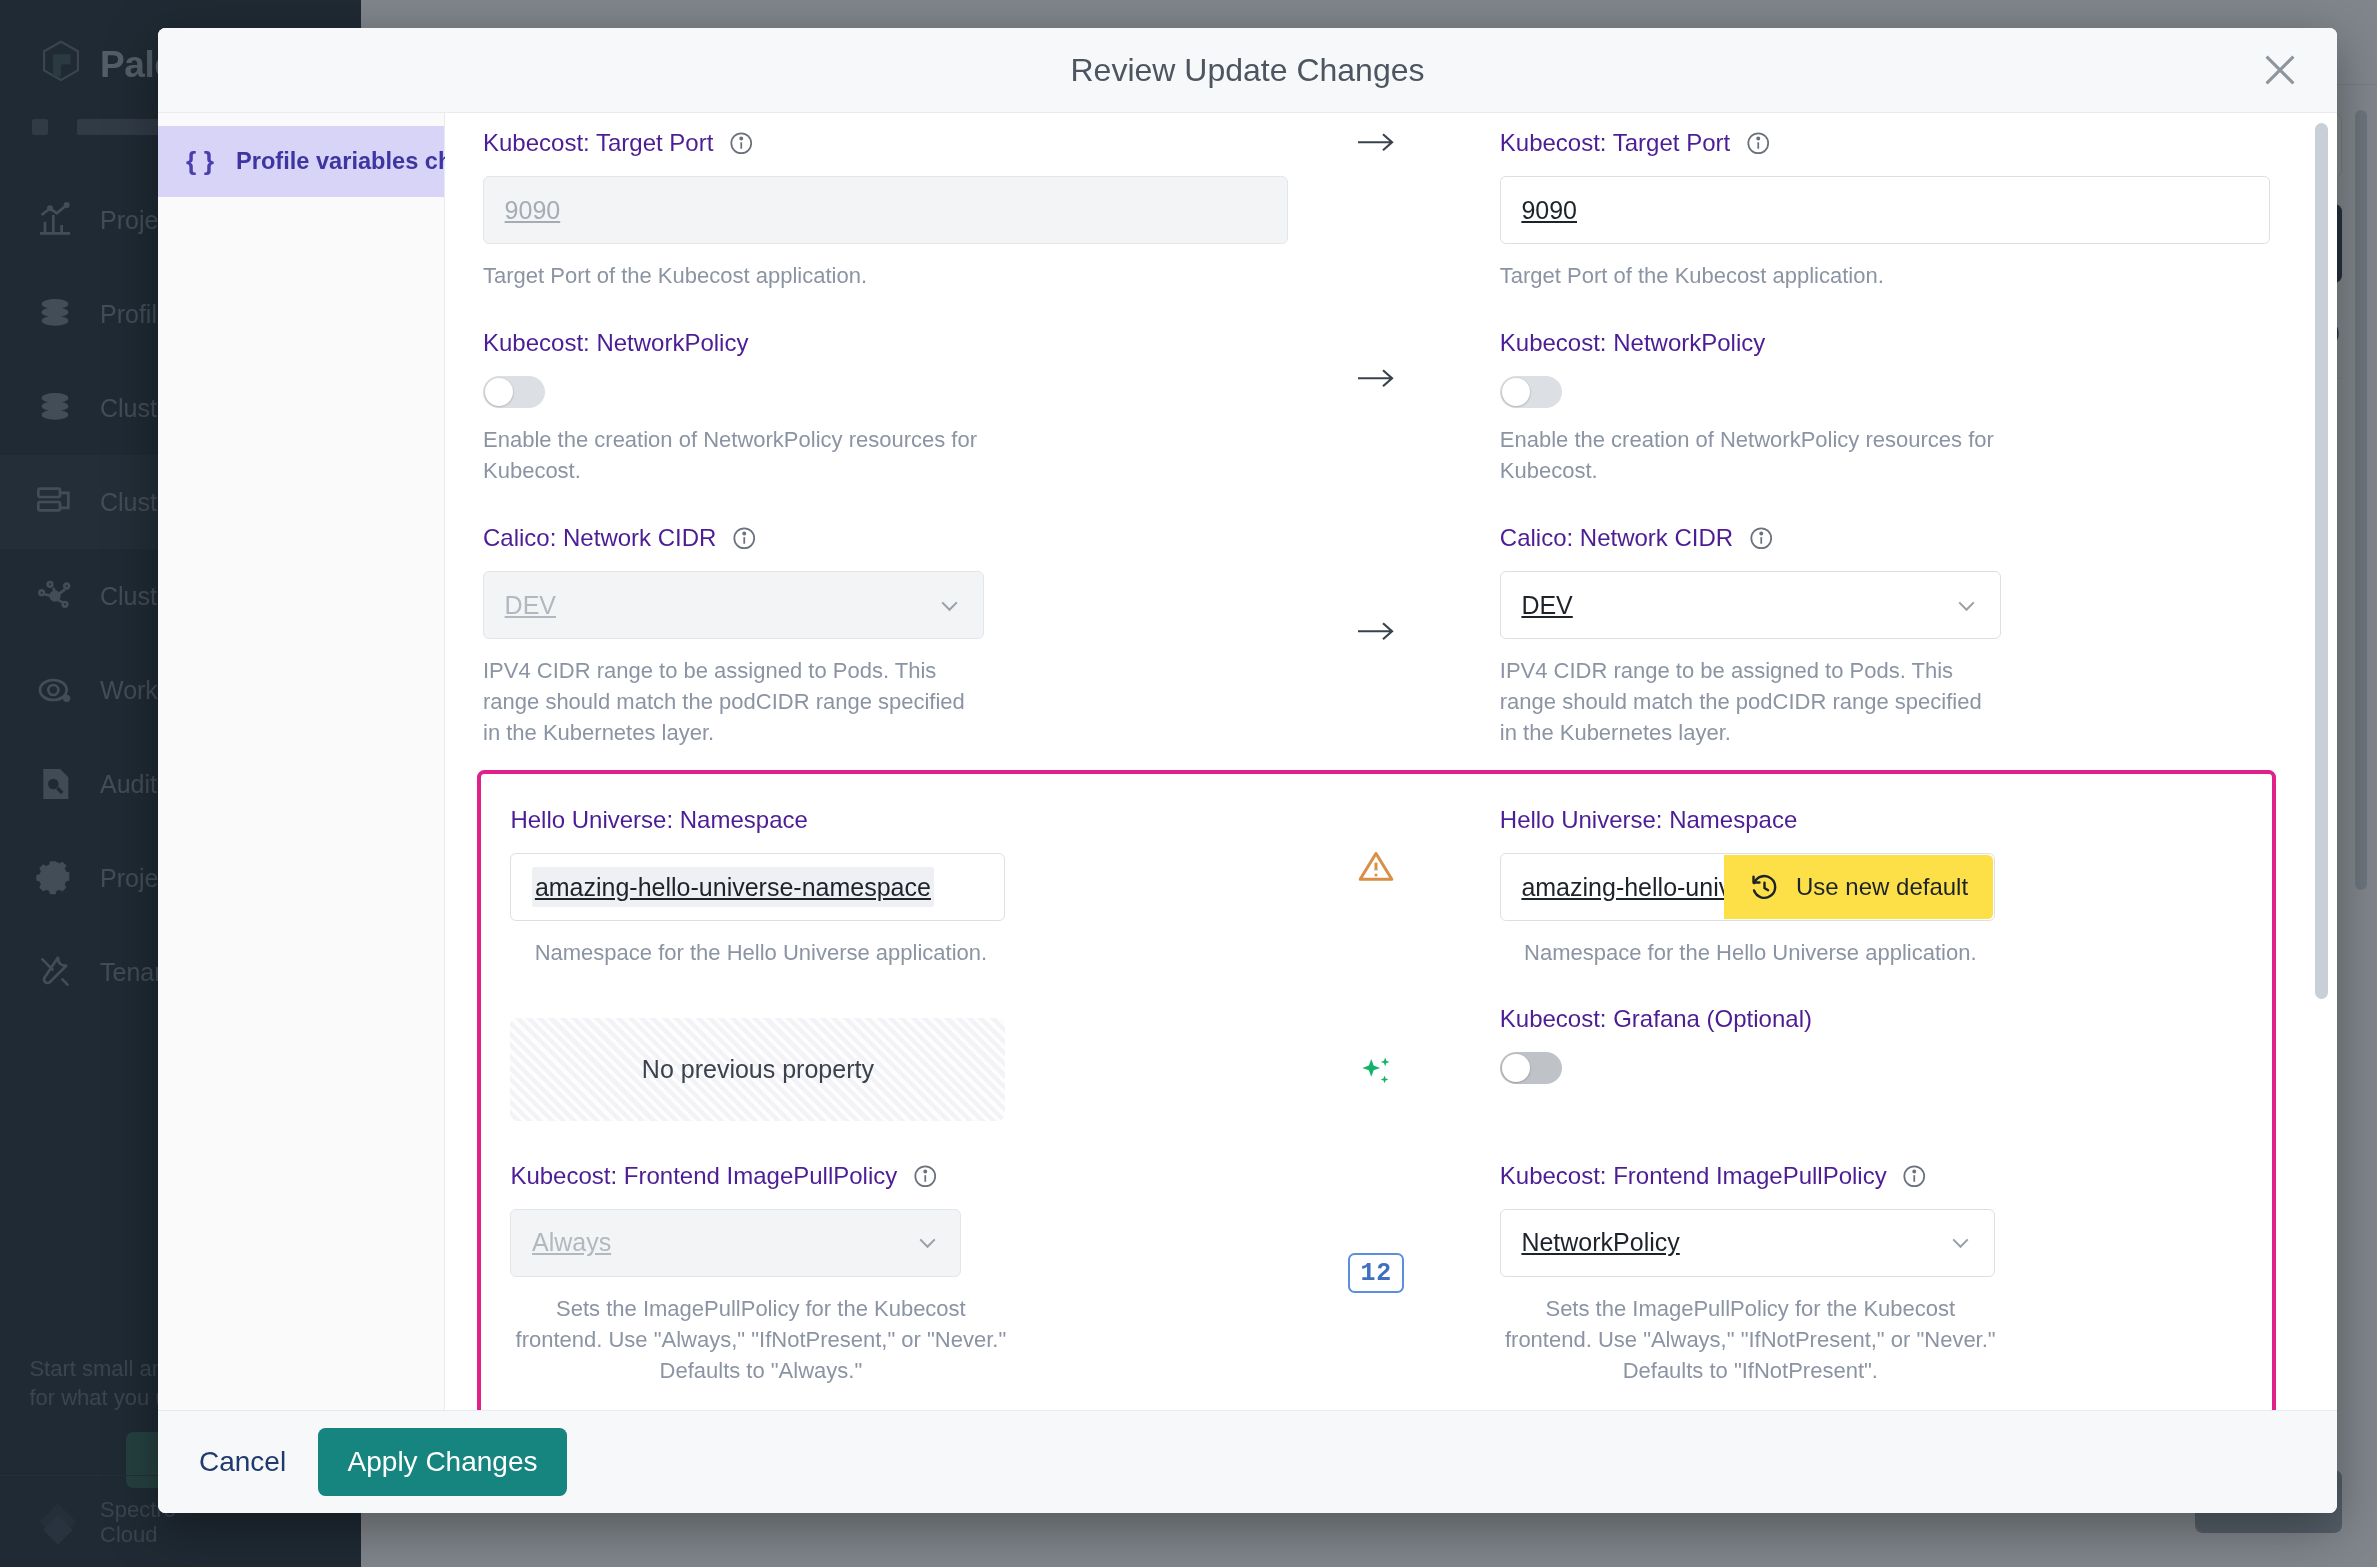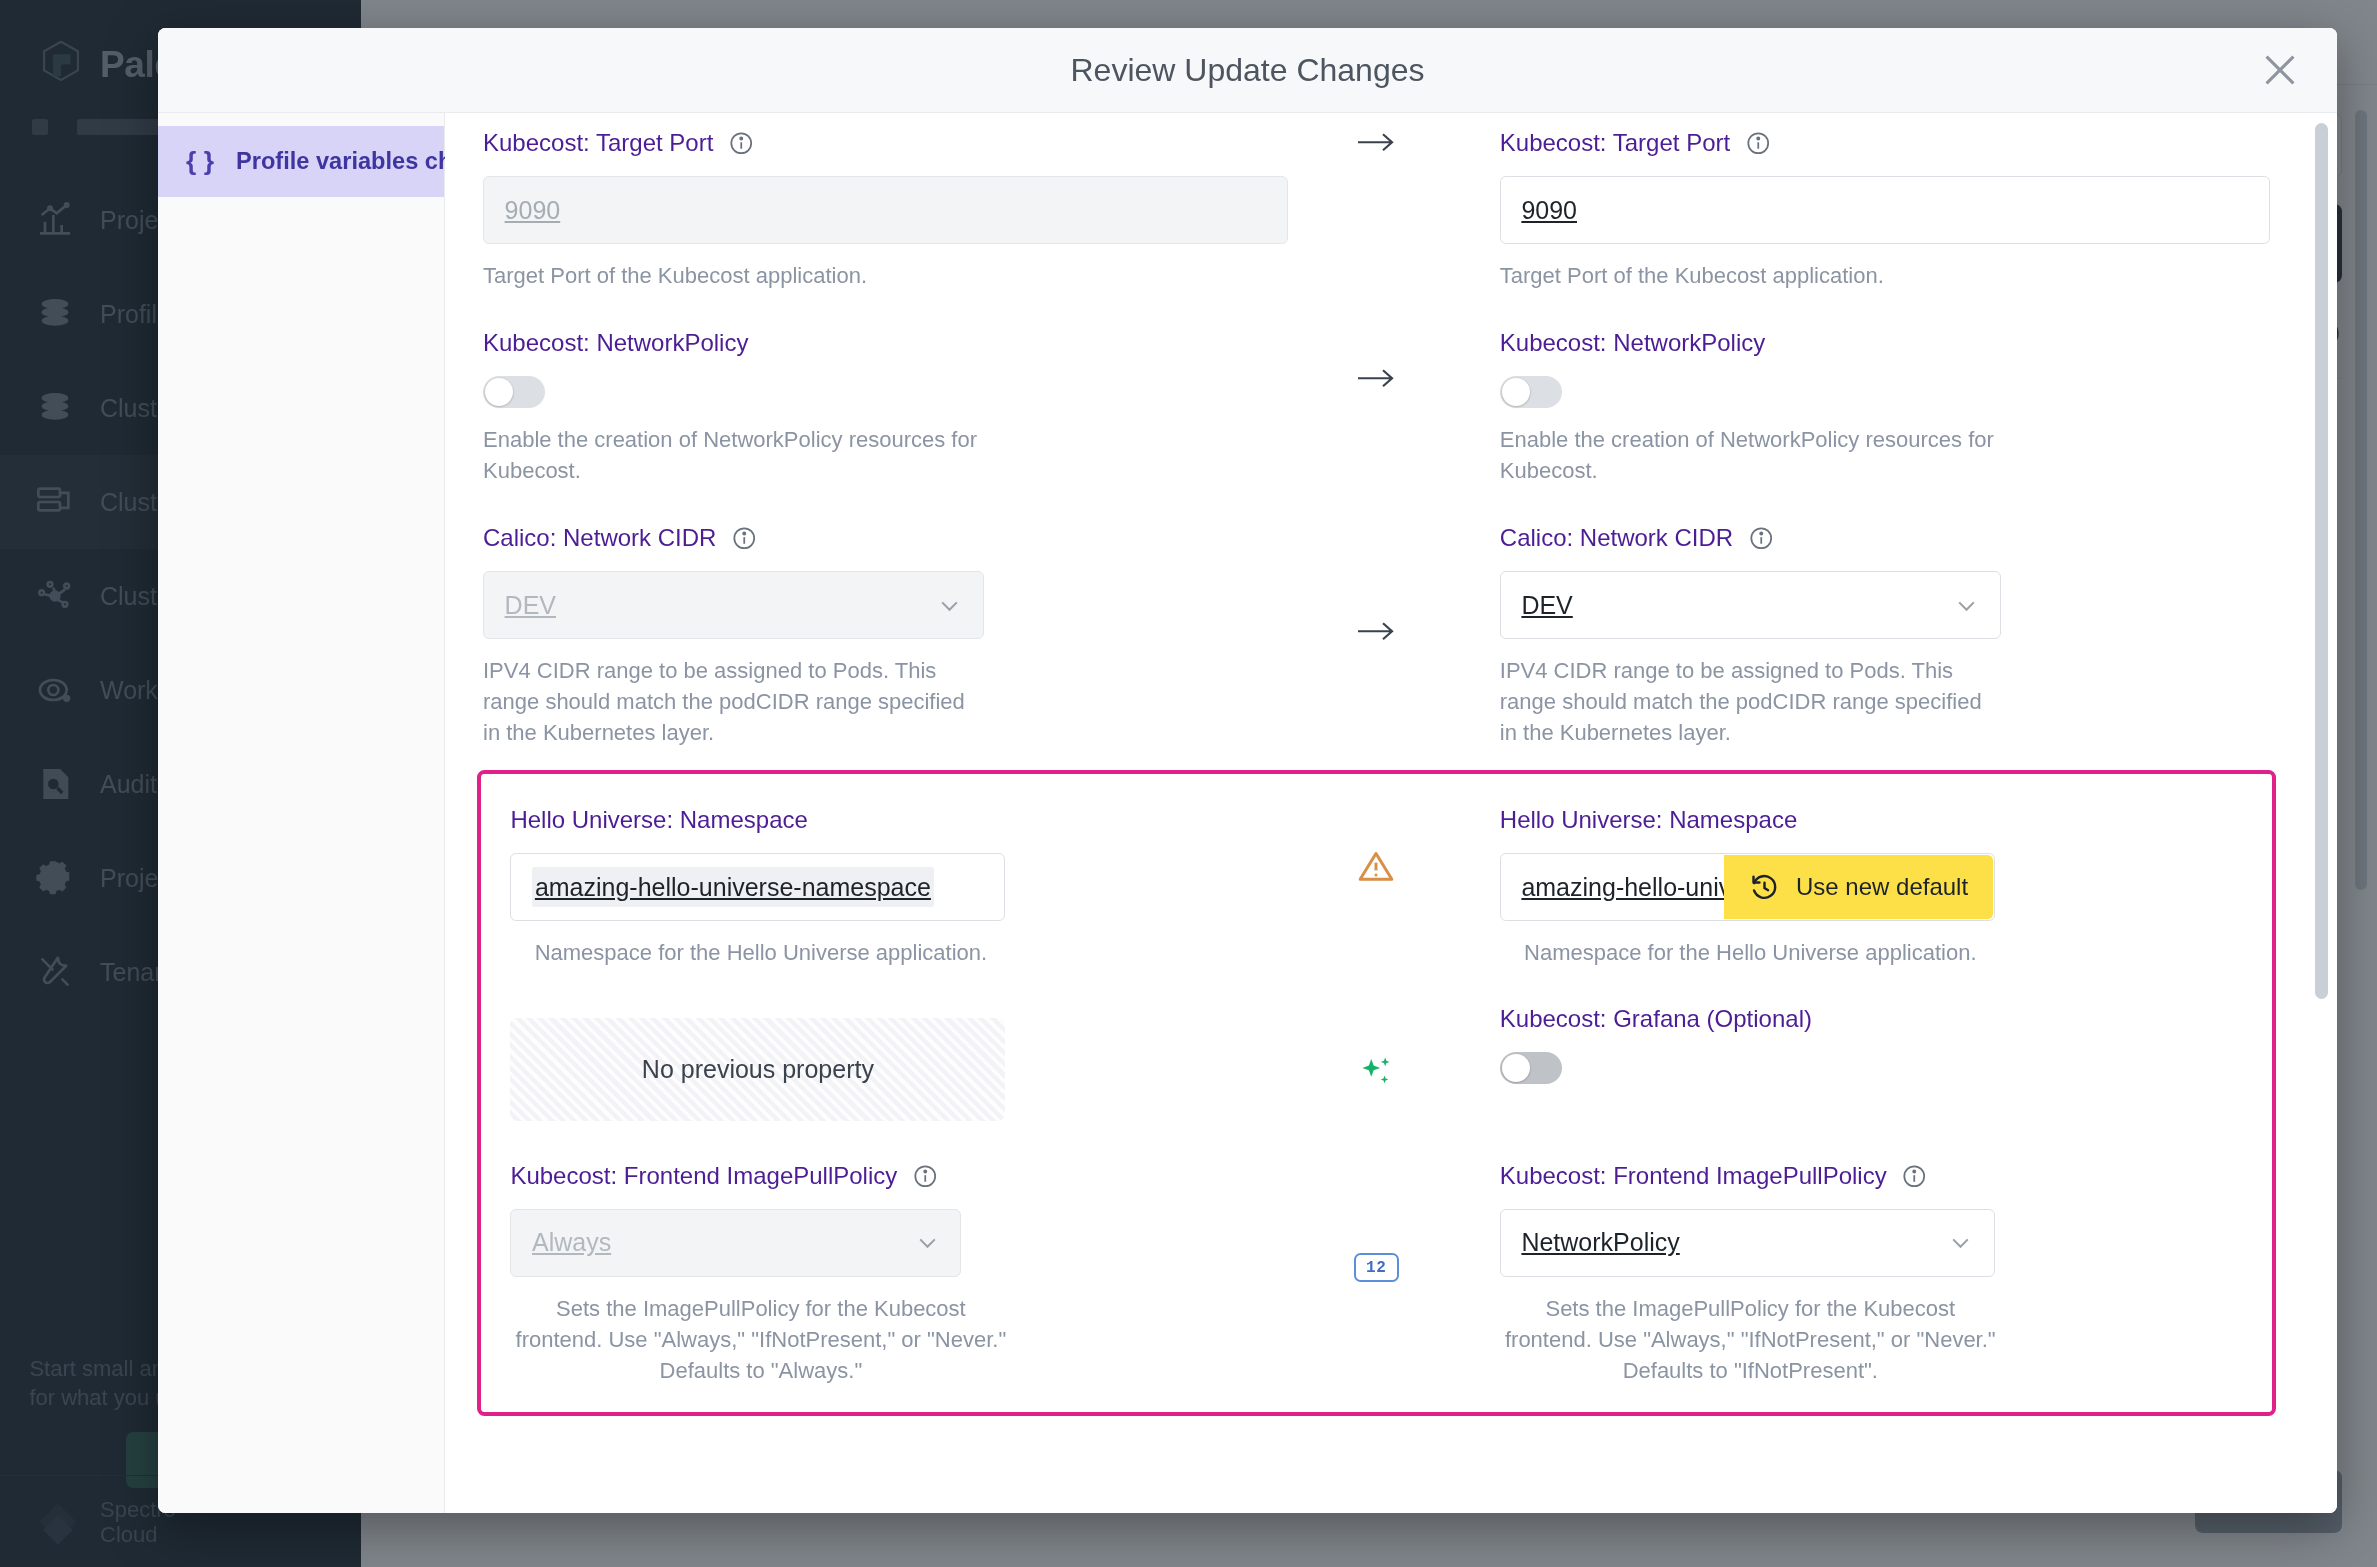--- a/index.html
+++ b/index.html
@@ -169,21 +169,21 @@
     border-radius: 50%; background: #fff; box-shadow: 0 0.7px 2.2px rgba(0,0,0,0.28); display: block;
   }
   .toggle.grey { background: #bfc3c8; }
 
   .mid { display: flex; align-items: center; justify-content: center; padding-top: 16px; }
   .arrow-ico { width: 40px; height: 26.5px; color: #3a424d; }
   .warn-ico { width: 40px; height: 40px; color: #d98f45; }
   .spark-ico { width: 38px; height: 38px; color: #13b368; }
   .badge12 {
     border: 2.2px solid #5b8fdb; color: #3f6fc0; border-radius: 6.6px;
-    font-size: 16px; font-weight: 700; padding: 3.7px 10.3px; letter-spacing: 0.7px;
+    font-size: 25px; font-weight: 700; padding: 3.7px 10.3px; letter-spacing: 0.7px;
     font-family: "Liberation Mono", monospace;
   }
 
   .noprev {
     height: 103px; border-radius: 7.4px; display: flex; align-items: center; justify-content: center;
     font-size: 25px; color: #3a424d;
     background-color: #f2f2f7;
     background-image: repeating-linear-gradient(45deg,
       rgba(255,255,255,0.85) 0px, rgba(255,255,255,0.85) 3.7px,
       rgba(0,0,0,0) 3.7px, rgba(0,0,0,0) 8px);
@@ -591,15 +591,19 @@
               </div>
               <div class="f-help">Sets the ImagePullPolicy for the Kubecost frontend. Use "Always," "IfNotPresent," or "Never." Defaults to "IfNotPresent".</div>
             </div>
           </div>
 
         </div>
       </div>
     </div>
   </div>
 
+  <div class="modal-foot">
+    <button class="btn-cancel">Cancel</button>
+    <button class="btn-apply">Apply Changes</button>
+  </div>
 
 </div>
 
 
 </body></html>

